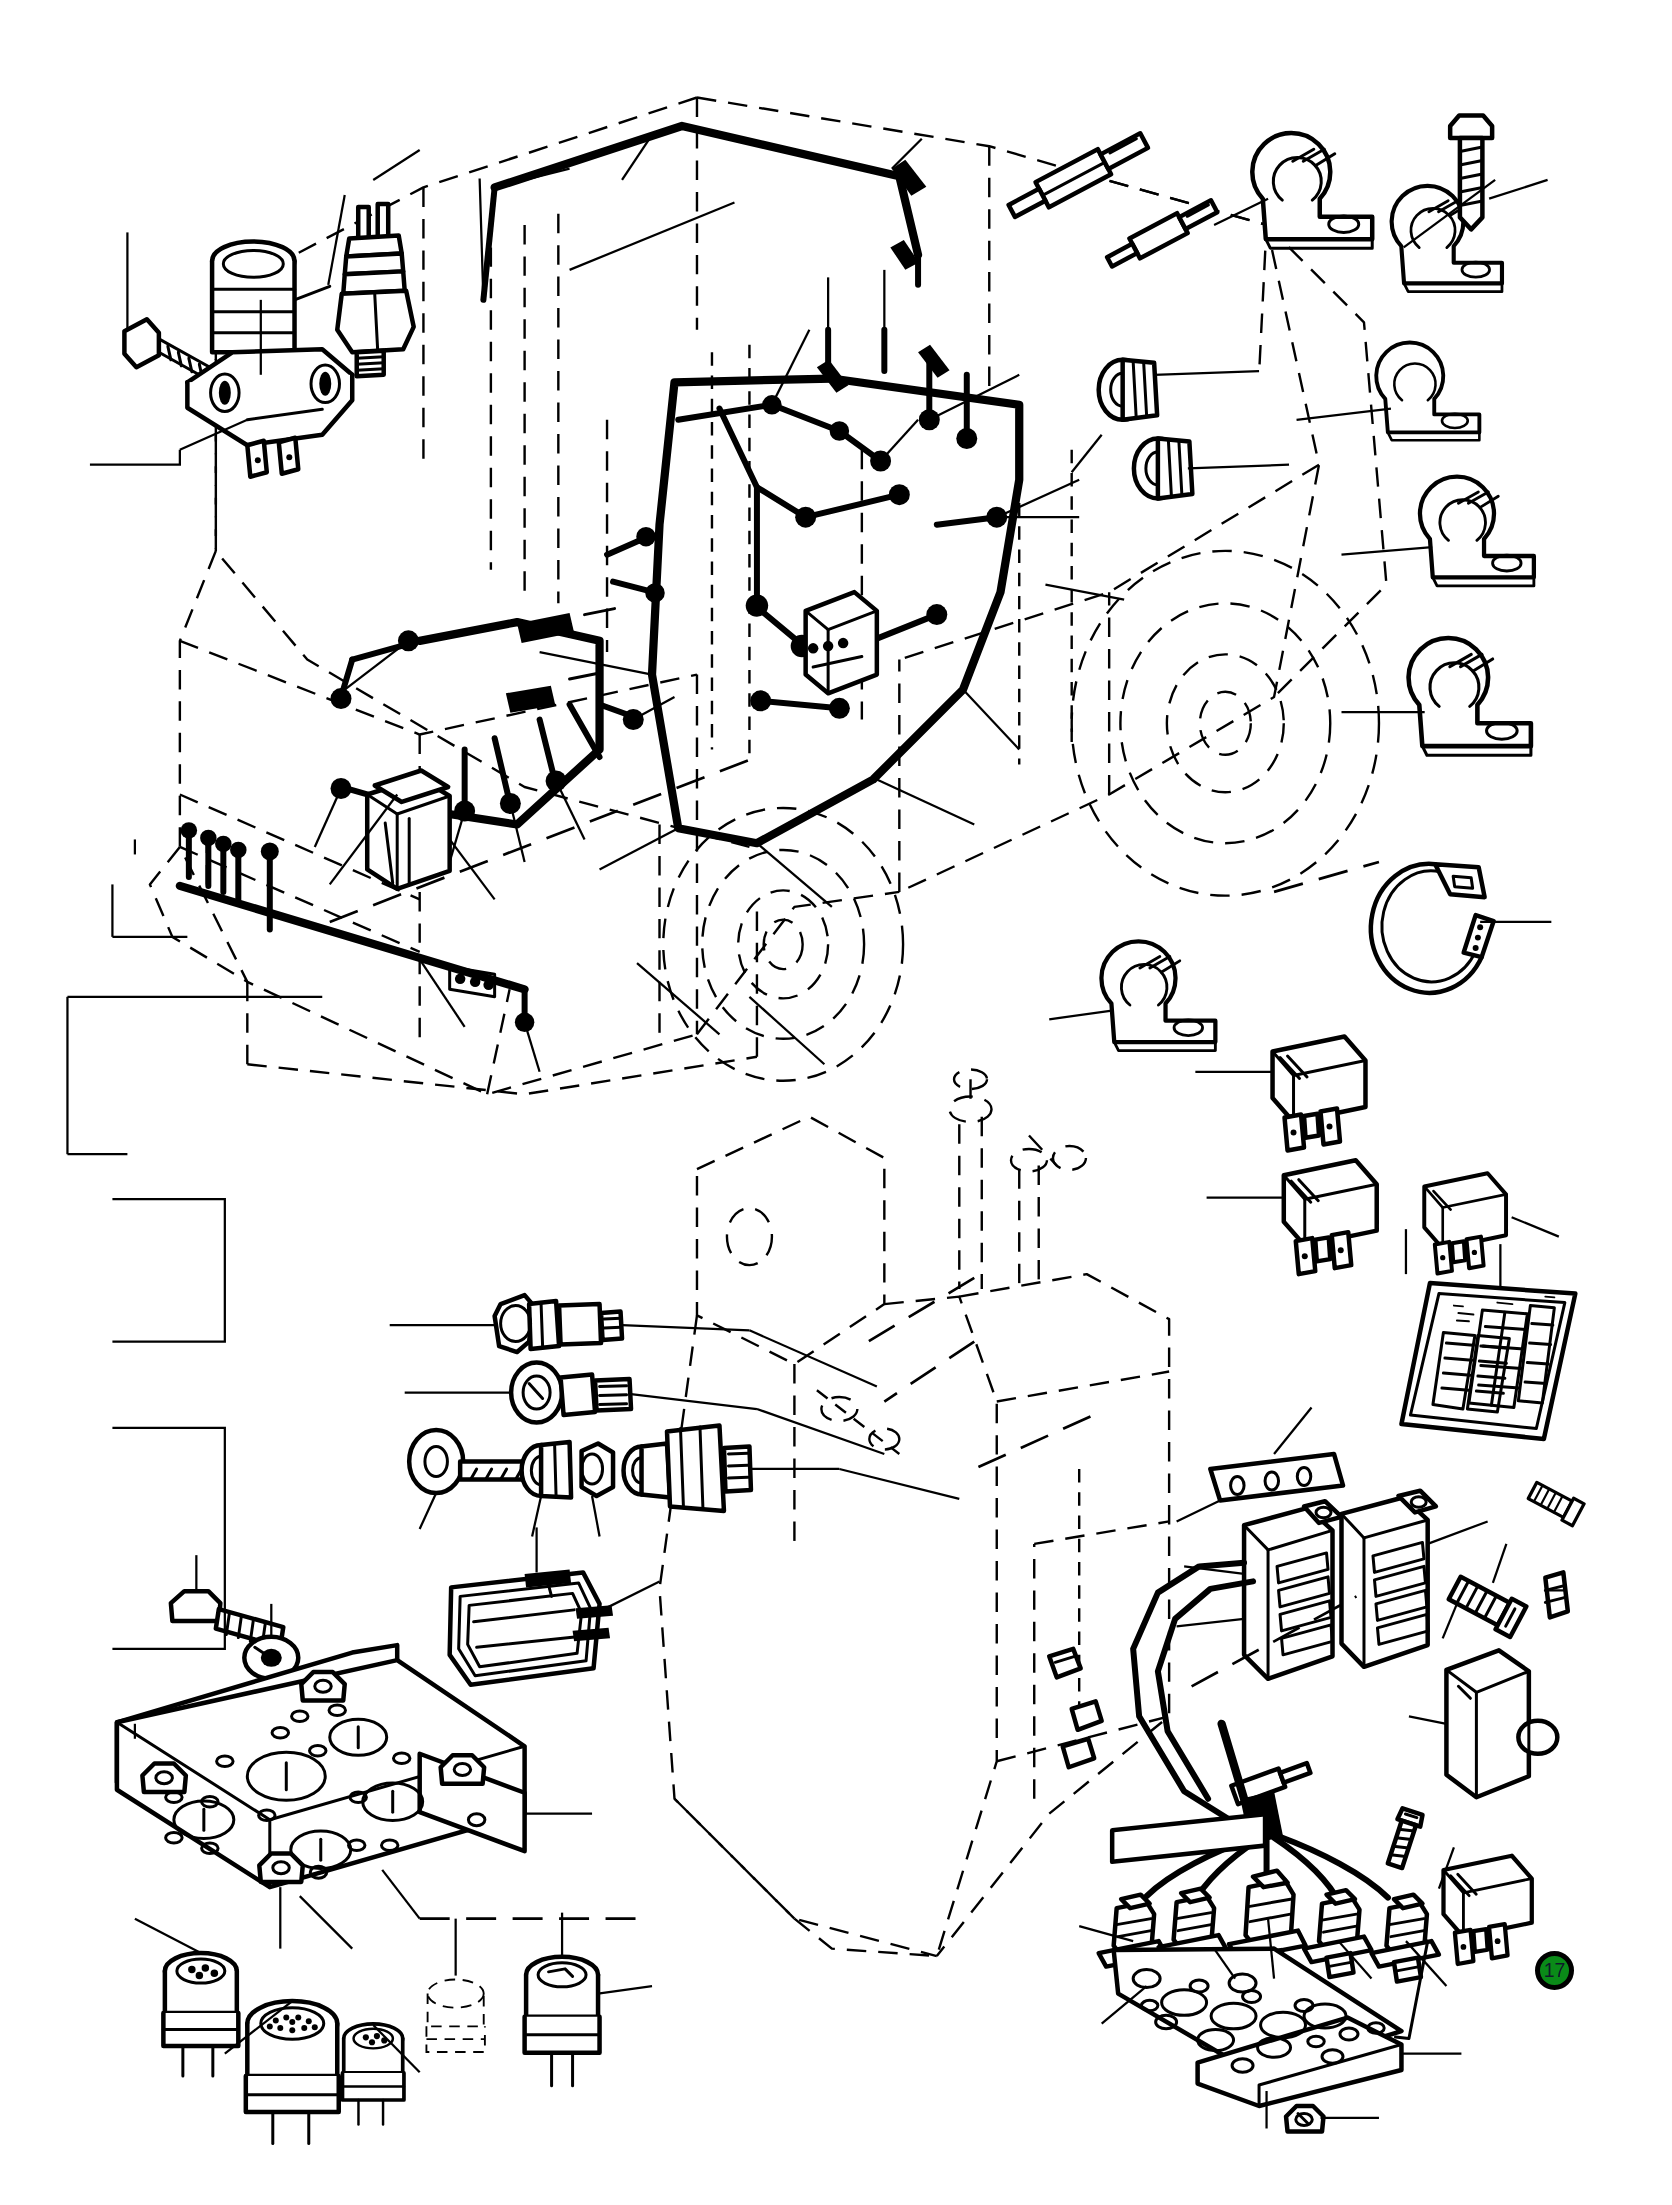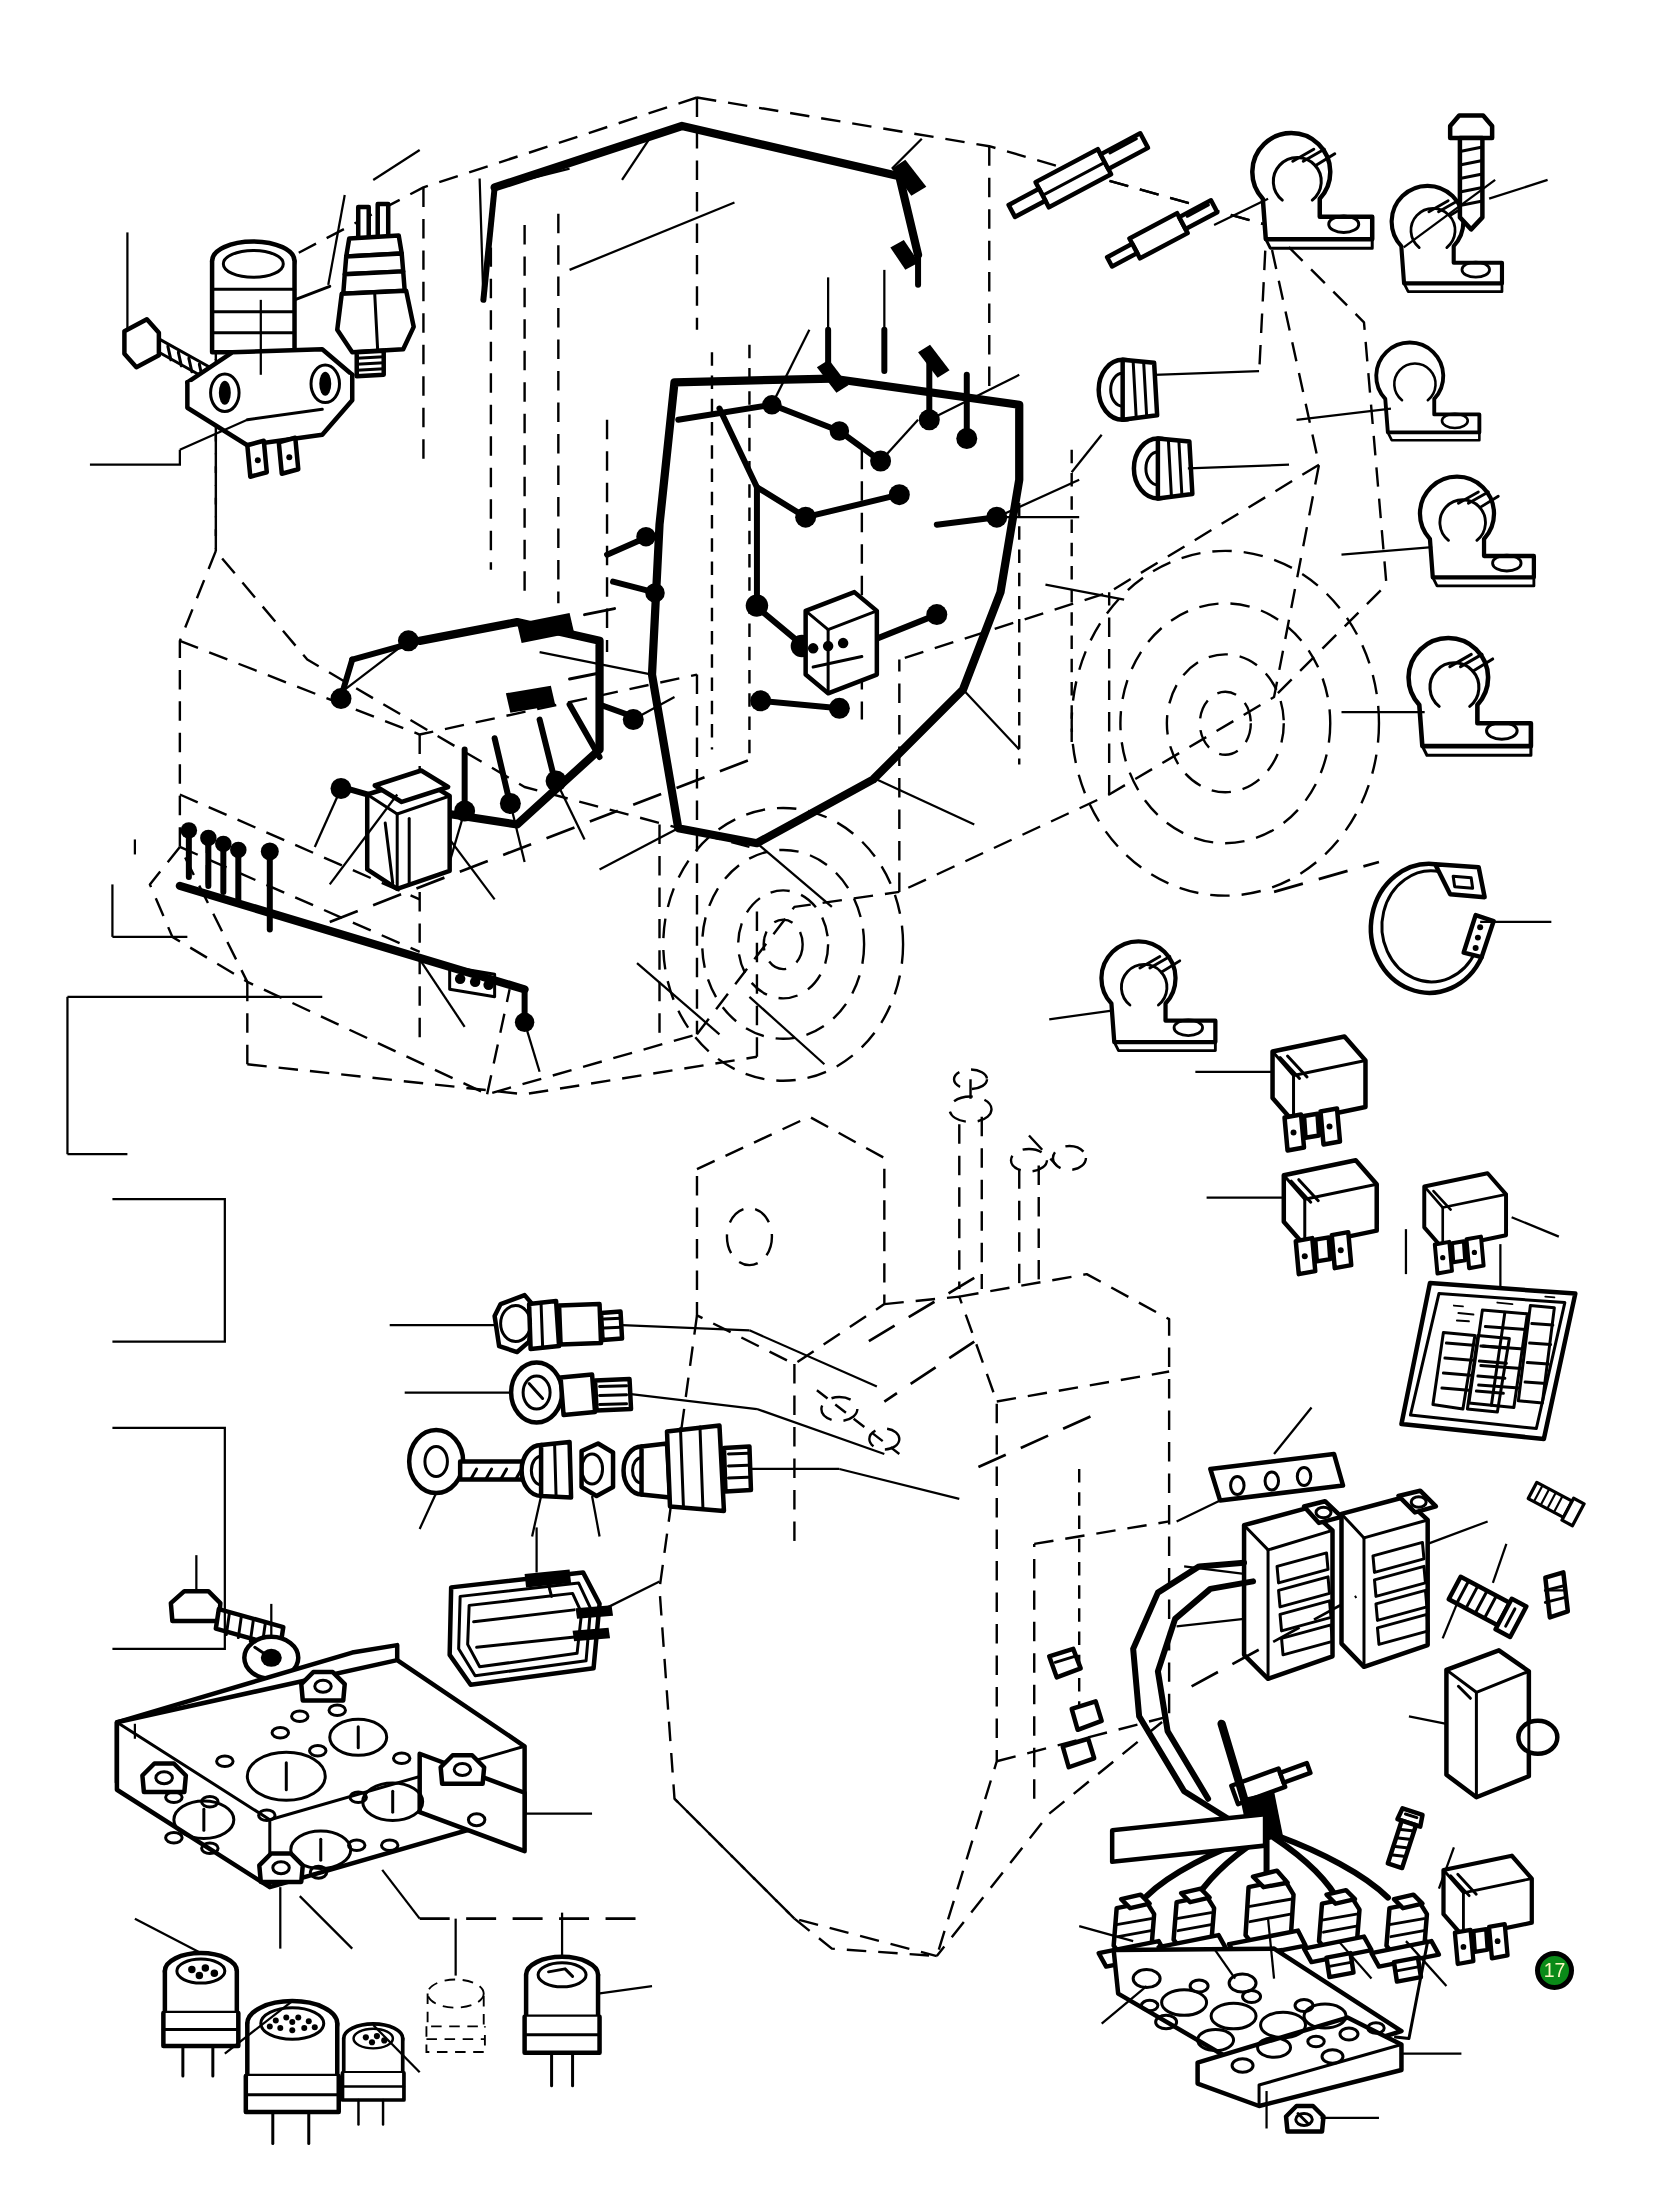--- a/index.html
+++ b/index.html
@@ -1016,19 +1016,19 @@
       <path class="leadd" d="M1455 1890 L1300 1960"></path>
     </g>
 
     <path class="sol" d="M1862 2718 L1880 2720 L1905 2590"></path>
 
   </svg>
 
   <div>
     <div class="badge" style="left:1535px; top:1951px; width:39px; height:39px;
                 background:#0a8a18; border:5.2px solid #000000;
-                color:#fef9c3; font-size:19.5px;">
+                color:#0f172a; font-size:19.5px;">
       <span>17</span>
     </div>
   </div>
 
 </div>
 
 
 </body></html>

